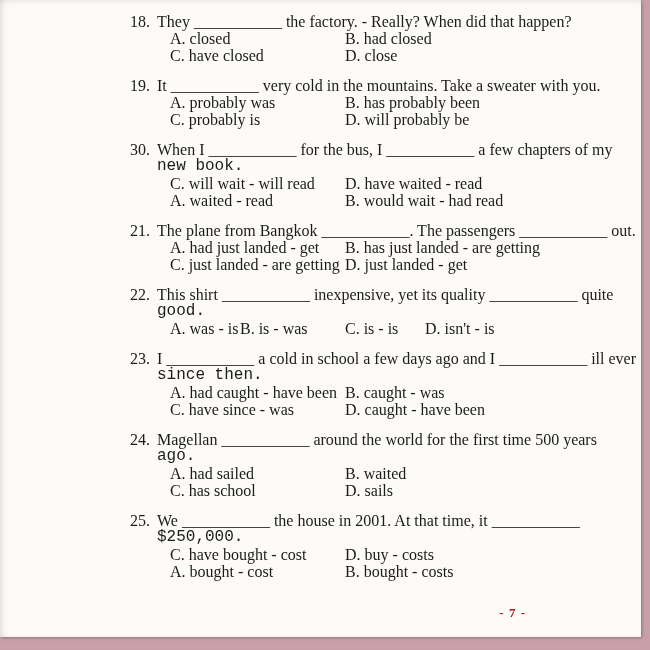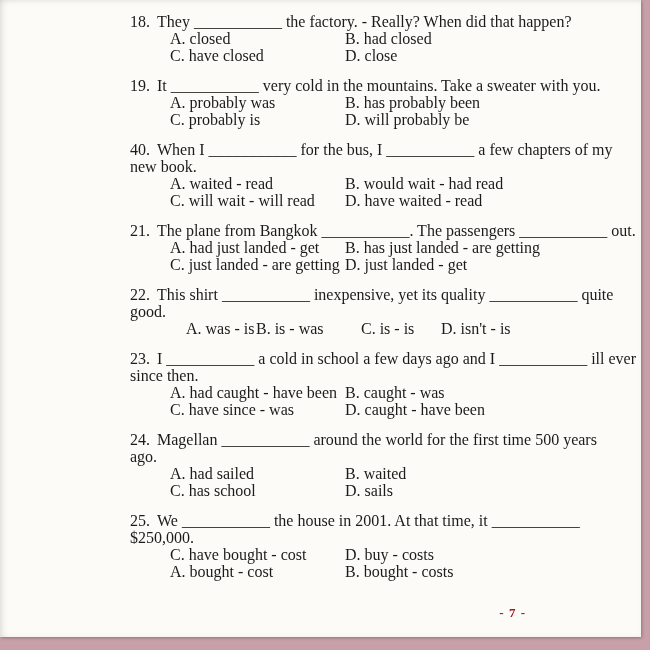--- a/index.html
+++ b/index.html
@@ -38,31 +38,33 @@
     color: #1b1b1b;
   }
   .question { margin-bottom: 13px; }
   .q-line { white-space: nowrap; }
   .q-num {
     display: inline-block;
     width: 27px;
     vertical-align: top;
   }
   .q-cont {
+    margin-left: 27px;
     white-space: nowrap;
+    font-family: Liberation Mono, monospace;
   }
   .opt-row {
     display: flex;
     padding-left: 40px;
     white-space: nowrap;
     align-items: center;
   }
   .opt-row .c1 { width: 175px; flex: 0 0 auto; }
   .opt-row .c2 { flex: 0 0 auto; }
-  .opt-row.four .c1 { width: 70px; margin-left: 16px; }
+  .opt-row.four .c1 { width: 70px; }
   .opt-row.four .c2 { width: 105px; }
   .opt-row.four .c3 { width: 80px; flex: 0 0 auto; }
   .opt-row.four .c4 { flex: 0 0 auto; }
   .page-number {
     position: absolute;
     right: 115px;
     bottom: 16px;
     font-size: 13px;
     font-weight: bold;
     color: #9e1b20;
@@ -91,29 +93,29 @@
           <div class="opt-row">
             <span class="opt c1">A. probably was</span>
             <span class="opt c2">B. has probably been</span>
           </div>
           <div class="opt-row">
             <span class="opt c1">C. probably is</span>
             <span class="opt c2">D. will probably be</span>
           </div>
         </div>
         <div class="question">
-          <div class="q-line"><span class="q-num">40.</span><span class="q-text">When I ___________ for the bus, I ___________ a few chapters of my</span></div>
+          <div class="q-line"><span class="q-num">30.</span><span class="q-text">When I ___________ for the bus, I ___________ a few chapters of my</span></div>
           <div class="q-cont">new book.</div>
+          <div class="opt-row">
+            <span class="opt c1">C. will wait - will read</span>
+            <span class="opt c2">D. have waited - read</span>
+          </div>
           <div class="opt-row">
             <span class="opt c1">A. waited - read</span>
             <span class="opt c2">B. would wait - had read</span>
-          </div>
-          <div class="opt-row">
-            <span class="opt c1">C. will wait - will read</span>
-            <span class="opt c2">D. have waited - read</span>
           </div>
         </div>
         <div class="question">
           <div class="q-line"><span class="q-num">21.</span><span class="q-text">The plane from Bangkok ___________. The passengers ___________ out.</span></div>
           <div class="opt-row">
             <span class="opt c1">A. had just landed - get</span>
             <span class="opt c2">B. has just landed - are getting</span>
           </div>
           <div class="opt-row">
             <span class="opt c1">C. just landed - are getting</span>

